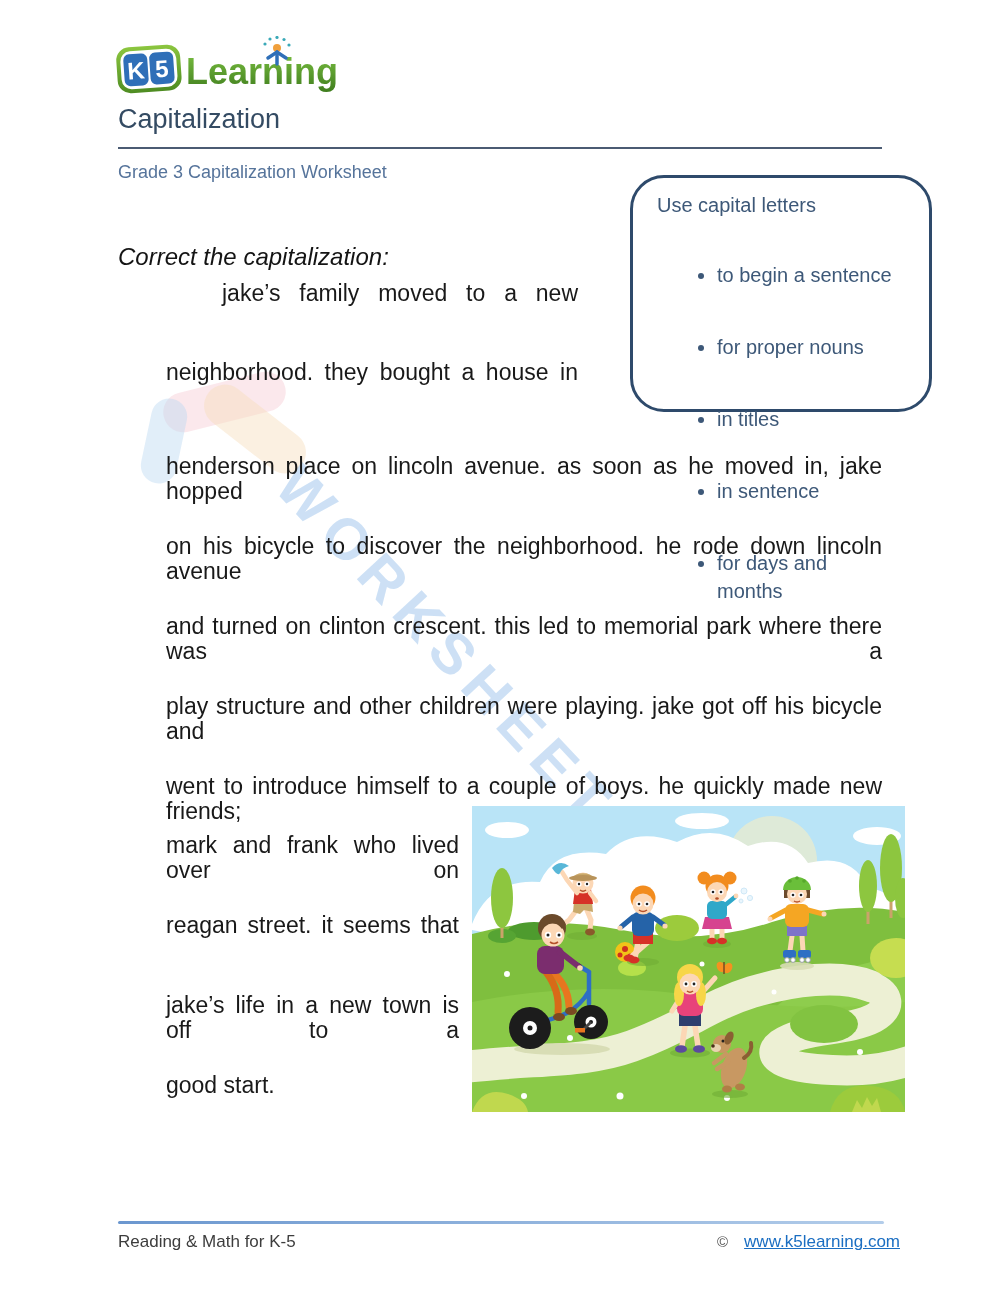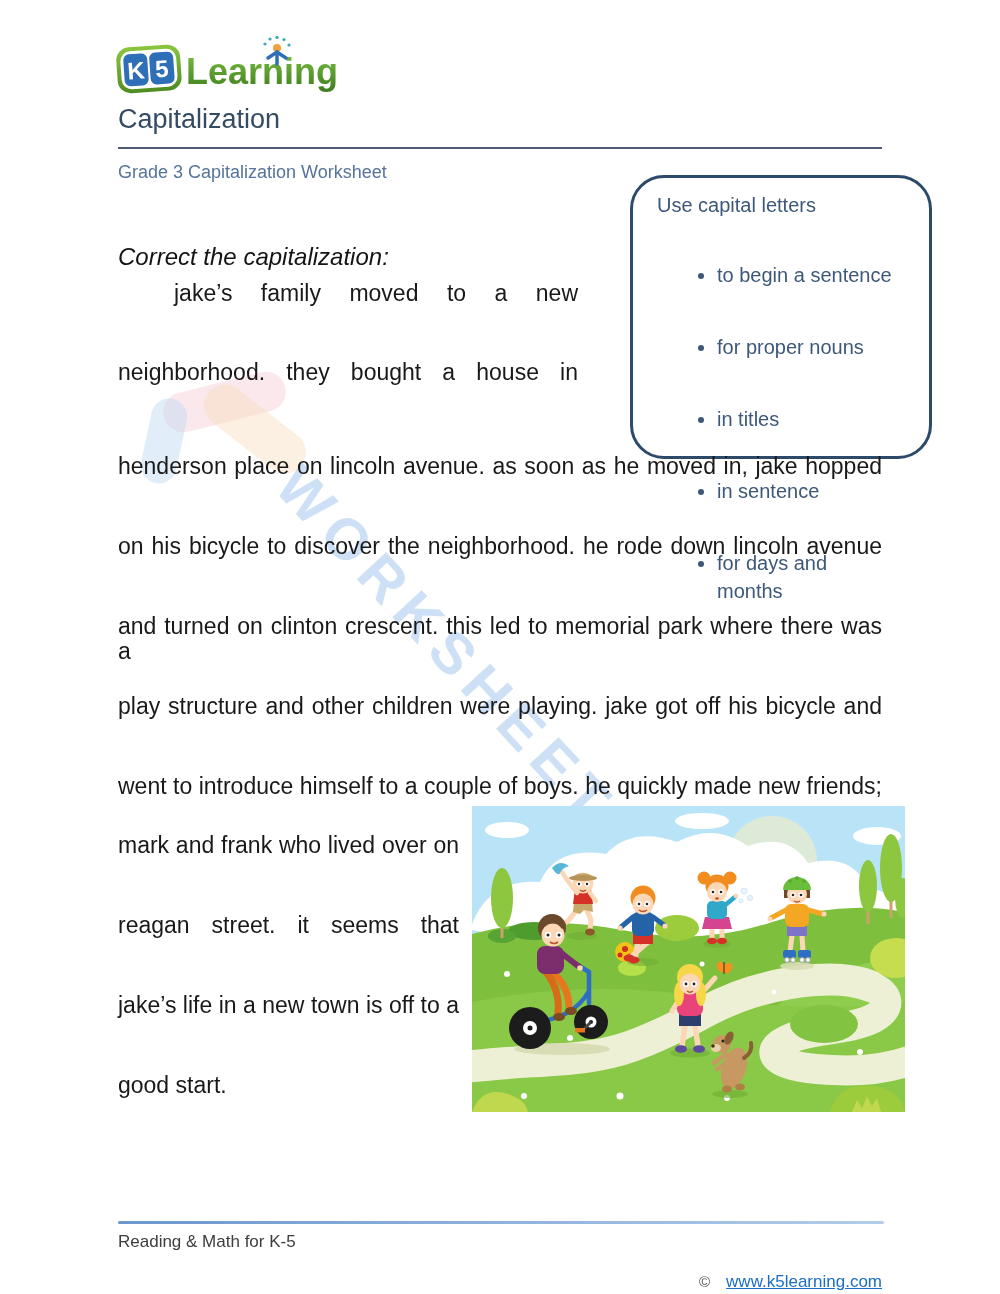--- a/index.html
+++ b/index.html
@@ -7,32 +7,32 @@
         font-family:"Liberation Sans",sans-serif;}
 
   
   .logo{position:absolute;left:114px;top:36px;}
   .page-title{position:absolute;left:118px;top:104px;font-size:27px;font-weight:normal;color:#344b63;}
   .title-rule{position:absolute;left:118px;top:147px;width:764px;height:2px;background:#4b5b73;}
   .subtitle{position:absolute;left:118px;top:162px;font-size:18px;color:#56749b;}
   .instruction{position:absolute;left:118px;top:243px;font-size:24px;color:#141414;font-style:italic;}
 
   
-  .rules-box{position:absolute;left:630px;top:175px;width:302px;height:284px;box-sizing:border-box;
+  .rules-box{position:absolute;left:630px;top:175px;width:302px;height:237px;box-sizing:border-box;
              border:3px solid #2e4a6b;border-radius:34px;color:#3d5878;background:#fff;}
   .rules-heading{margin:16px 0 0 24px;font-size:20px;font-weight:normal;}
   .rules-list{margin:4px 0 0;padding-left:84px;font-size:20px;}
   .rules-list li{line-height:28px;white-space:pre-line;margin-top:44px;}
 
   
   .passage-block{position:absolute;left:118px;color:#191919;font-size:23px;}
   .pb1{top:281px;width:460px;}
   .pb2{top:454px;width:764px;}
   .pb3{top:833px;width:341px;}
-  .pline{line-height:25px;height:25px;text-align:justify;text-align-last:justify;}
+  .pline{line-height:25px;height:25px;text-align:justify;text-align-last:justify;margin-left:48px;}
   .pb1 .pline{margin-bottom:54px;}
   .pb2 .pline{margin-bottom:55px;}
   .pb3 .pline{margin-bottom:55px;}
   .pline.indent{text-indent:56px;}
   .pline.no-just{text-align-last:left;}
 
   
   .wm-blob{position:absolute;border-radius:22px;opacity:.45;}
   .wm-pink{left:162px;top:382px;width:125px;height:40px;background:#f6ccd4;transform:rotate(-14deg);}
   .wm-blue{left:146px;top:398px;width:36px;height:86px;background:#bcd9f2;transform:rotate(12deg);}
@@ -40,21 +40,21 @@
   .watermark-text{position:absolute;left:312px;top:452px;font-size:58px;font-weight:bold;letter-spacing:10px;
                   color:#9cc3ec;opacity:.5;transform:rotate(47deg);transform-origin:0 0;white-space:nowrap;}
 
   
   .illustration{position:absolute;left:472px;top:806px;width:433px;height:306px;}
 
   
   .footer-rule{position:absolute;left:118px;top:1221px;width:766px;height:3px;border-radius:2px;
                background:linear-gradient(90deg,#6b97cf,#b3cdea);}
   .footer-left{position:absolute;left:118px;top:1232px;font-size:17px;color:#3d3d3d;}
-  .footer-right{position:absolute;top:1232px;right:118px;font-size:17px;margin-top:40px;}
+  .footer-right{position:absolute;top:1232px;right:100px;font-size:17px;}
   .copyright{color:#555;margin-right:16px;font-size:15px;}
   .footer-link{color:#1b6ec2;text-decoration:underline;cursor:pointer;}
 </style>
 </head>
 <body>
 
 <div class="page">
 
   <div class="logo">
     <svg width="224" height="62" viewBox="0 0 224 62">

